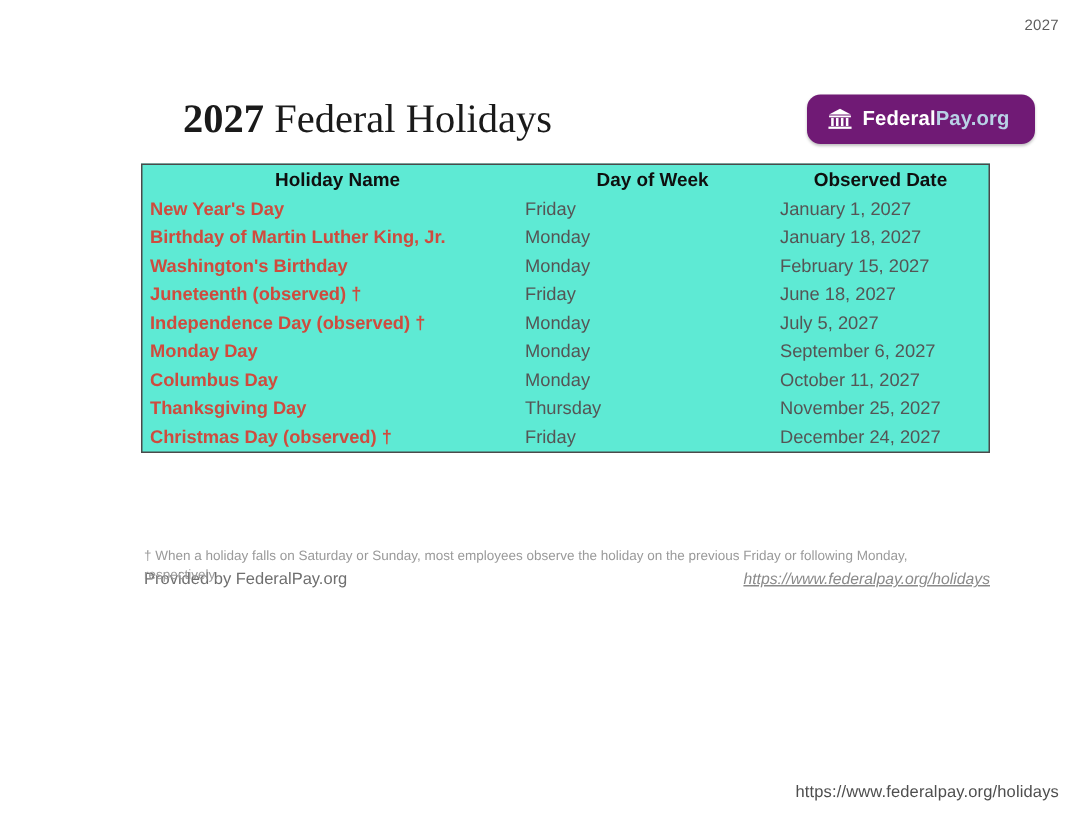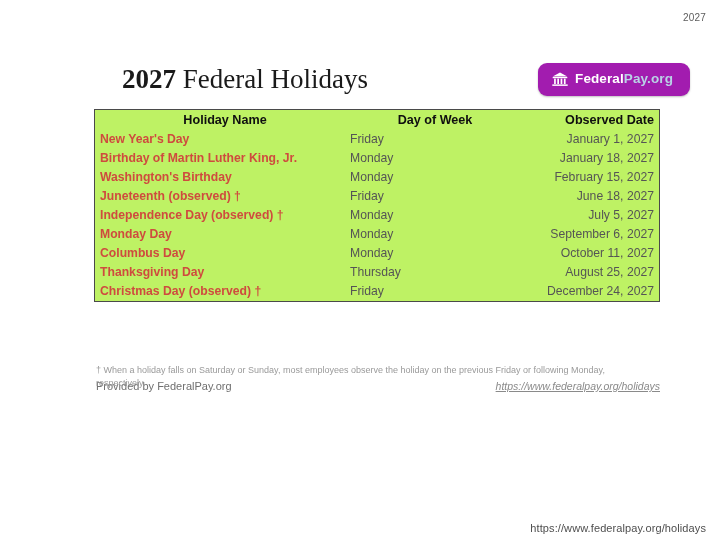--- a/index.html
+++ b/index.html
@@ -50,21 +50,21 @@
   }
   .doc-title .rest {
     font-weight: normal;
   }
 
   
   .brand-badge {
     display: flex;
     align-items: center;
     gap: 7px;
-    background: #a21caf;
+    background: #701a75;
     border-radius: 9px;
     padding: 9px 17px 9px 14px;
     box-shadow: 0 1px 2px rgba(0,0,0,0.25);
   }
   .bank-icon {
     width: 16px;
     height: 15px;
     flex: 0 0 auto;
     display: block;
   }
@@ -78,41 +78,41 @@
   .brand-text .b1 { color: #ffffff; }
   .brand-text .b2 { color: #b9d2e6; }
 
   
   .holiday-table-wrap {
     position: absolute;
     left: 94px;
     top: 109px;
     width: 566px;
     border: 1px solid #4a4a4a;
-    background: #bef264;
+    background: #5eead4;
     box-sizing: border-box;
   }
   table.holiday-table {
     width: 100%;
     border-collapse: collapse;
     table-layout: fixed;
   }
   table.holiday-table th,
   table.holiday-table td {
     padding: 0;
     font-size: 12.2px;
     line-height: 19px;
     height: 19px;
     vertical-align: middle;
     white-space: nowrap;
     overflow: hidden;
   }
   .col-name  { width: 250px; padding-left: 5px !important; }
   .col-day   { width: 170px; margin-top: 37px; }
-  .col-date  { width: auto;  text-align: right; padding-right: 5px !important; }
+  .col-date  { width: auto;  padding-right: 5px !important; }
 
   table.holiday-table thead th {
     font-weight: bold;
     color: #0f0f0f;
     font-size: 12.6px;
     height: 20px;
     line-height: 20px;
   }
   table.holiday-table tbody td.col-name {
     color: #cf4b3e;
@@ -231,21 +231,21 @@
           <td class="col-date">September 6, 2027</td>
         </tr>
         <tr>
           <td class="col-name">Columbus Day</td>
           <td class="col-day">Monday</td>
           <td class="col-date">October 11, 2027</td>
         </tr>
         <tr>
           <td class="col-name">Thanksgiving Day</td>
           <td class="col-day">Thursday</td>
-          <td class="col-date">August 25, 2027</td>
+          <td class="col-date">November 25, 2027</td>
         </tr>
         <tr>
           <td class="col-name">Christmas Day (observed) †</td>
           <td class="col-day">Friday</td>
           <td class="col-date">December 24, 2027</td>
         </tr>
       </tbody>
   </table>
 </div>
 

